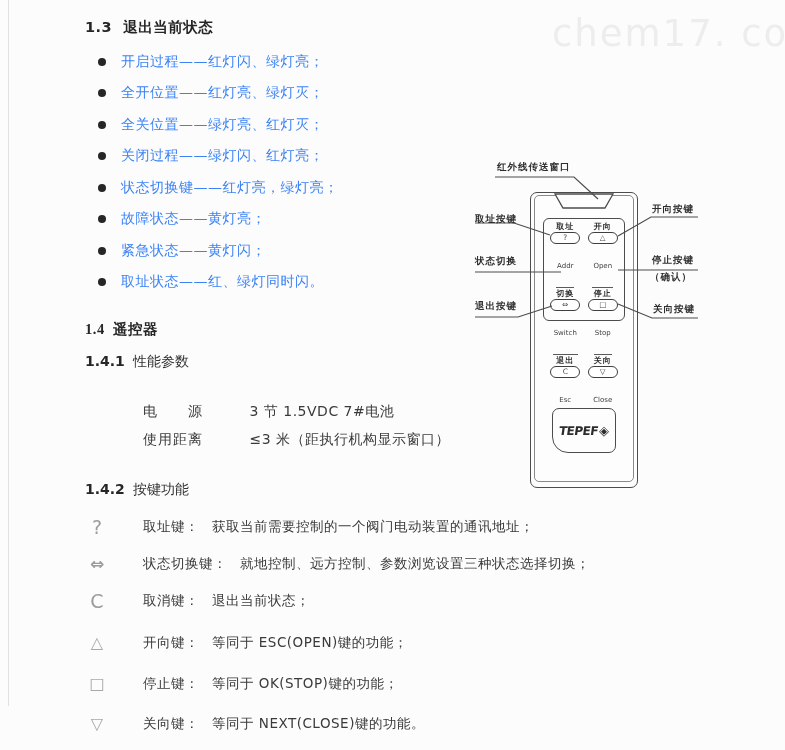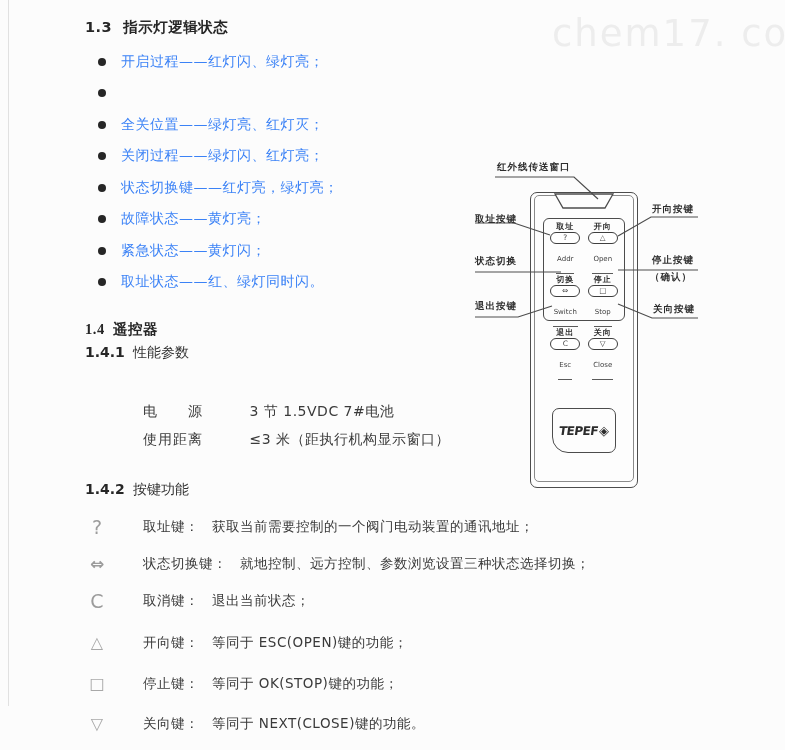--- a/index.html
+++ b/index.html
@@ -24,21 +24,21 @@
   .h-sec {
     position:absolute; left:85px; font-size:14.5px; font-weight:bold; color:#262626;
     letter-spacing:.5px; white-space:nowrap;
   }
   .h-sub {
     position:absolute; left:85px; font-size:14px; color:#333; white-space:nowrap;
   }
   .h-sub .num { font-weight:bold; color:#262626; margin-right:8px; }
   #sec13-title { top:18px; }
   #sec14-title { top:320px;font-family:Liberation Serif, serif; }
-  #sec141-title { top:344px;text-align:center; }
+  #sec141-title { top:353px;text-align:center; }
   #sec142-title { top:481px; }
 
   .bullet-list { position:absolute; left:98px; top:46px; }
   .bullet-item { height:31.5px; display:flex; align-items:center; white-space:nowrap; }
   .bullet-dot {
     width:8px; height:8px; border-radius:50%; background:#262626;
     margin-right:15px; flex:0 0 auto;
   }
   .bullet-text { font-size:14px; letter-spacing:.5px; color:#3b82f6; }
 
@@ -87,21 +87,21 @@
   .btn-cell { display:flex; flex-direction:column; align-items:center; justify-content:center; }
   .btn-cn { font-size:8px; font-weight:bold; color:#2e2e2e; line-height:9px; letter-spacing:1px; }
   .btn-oval {
     width:30px; height:12px; border:1.4px solid #3f3f3f; border-radius:7px;
     display:flex; align-items:center; justify-content:center; margin:1px 0;
     background:#fff;
   }
   .btn-symbol { font-size:7.5px; line-height:8px; color:#4a4a4a; }
   .btn-en {
     font-size:7px; line-height:8px; color:#3f3f3f;
-    border-bottom:1px solid #5a5a5a; padding:10px 1px;
+    border-bottom:1px solid #5a5a5a; padding:17px 1px;
   }
   .logo-box {
     position:absolute; left:112px; top:268px; width:64px; height:45px;
     border:1.5px solid #4c4c4c; border-radius:7px 7px 7px 16px; z-index:2;
     display:flex; align-items:center; justify-content:center; background:#fdfdfd;
   }
   .logo-text {
     font-size:12px; font-weight:bold; color:#2c2c2c; letter-spacing:-.5px;
     transform:skewX(-8deg); font-family:"DejaVu Sans", sans-serif;
   }
@@ -120,30 +120,31 @@
   #callout-close  { left:213px; top:163px; }
 </style>
 </head>
 <body>
 
 <div class="page-edge-line"></div>
 <div class="watermark">chem17. com</div>
 
 <div class="h-sec" id="sec13-title">
   <span>1.3</span>&nbsp;
-  <span>指示灯逻辑状态</span>
+  <span>退出当前状态</span>
 </div>
 
 <div class="bullet-list">
   <div class="bullet-item">
       <span class="bullet-dot"></span>
       <span class="bullet-text">开启过程——红灯闪、绿灯亮；</span>
     </div>
   <div class="bullet-item">
       <span class="bullet-dot"></span>
+      <span class="bullet-text">全开位置——红灯亮、绿灯灭；</span>
     </div>
   <div class="bullet-item">
       <span class="bullet-dot"></span>
       <span class="bullet-text">全关位置——绿灯亮、红灯灭；</span>
     </div>
   <div class="bullet-item">
       <span class="bullet-dot"></span>
       <span class="bullet-text">关闭过程——绿灯闪、红灯亮；</span>
     </div>
   <div class="bullet-item">

